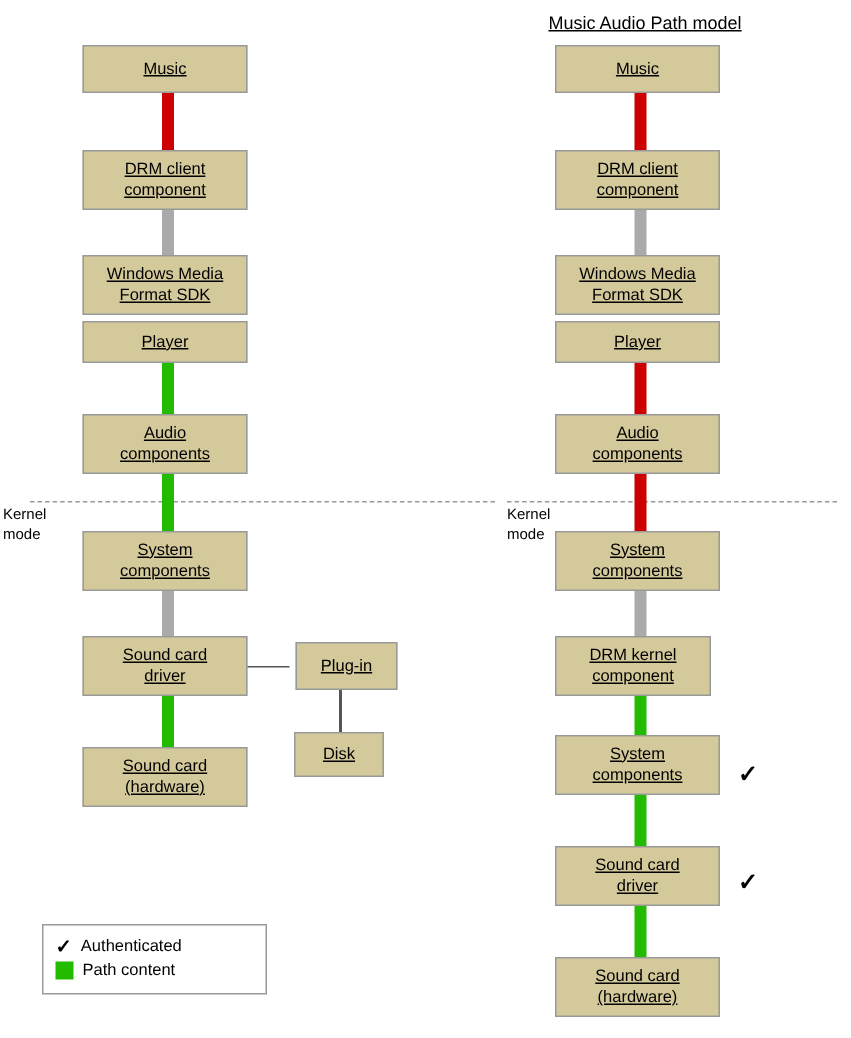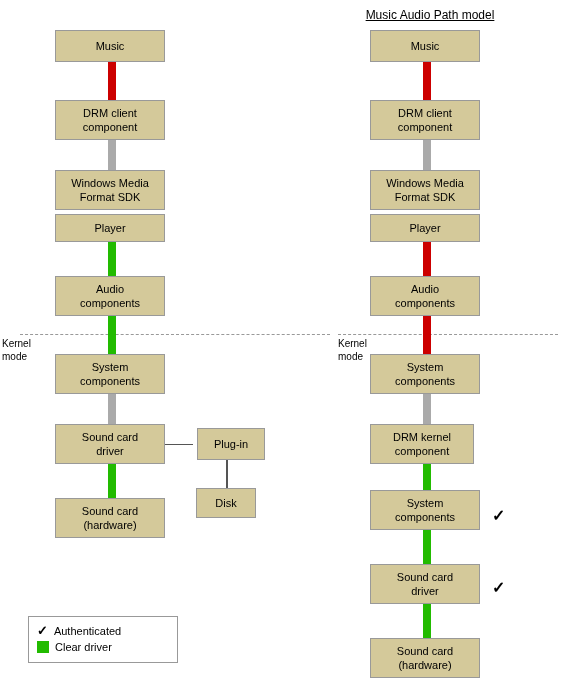--- a/index.html
+++ b/index.html
@@ -34,20 +34,21 @@
     .flow-box {
       position: absolute;
       background: #d4c99a;
       border: 1px solid #999;
       text-align: center;
       display: flex;
       align-items: center;
       justify-content: center;
       line-height: 1.3;
       font-size: 11px;
+      text-decoration: underline;
     }
 
     .vline {
       position: absolute;
     }
 
     .hline {
       position: absolute;
       height: 1px;
       background: #555;
@@ -176,17 +177,17 @@
 
   <div class="flow-box" style="left:370px;top:638px;width:110px;height:40px;">Sound card<br>(hardware)</div>
 
   <div class="legend-box" style="left:28px;top:616px;width:150px;padding:6px 8px;">
     <div class="legend-item">
       <span style="font-size:13px;margin-right:6px;font-weight:bold;">✓</span>
       <span>Authenticated</span>
     </div>
     <div class="legend-item">
       <span class="legend-swatch" style="background:#22bb00;"></span>
-      <span>Clear driver</span>
+      <span>Path content</span>
     </div>
   </div>
 
 </div>
 
 </body></html>

